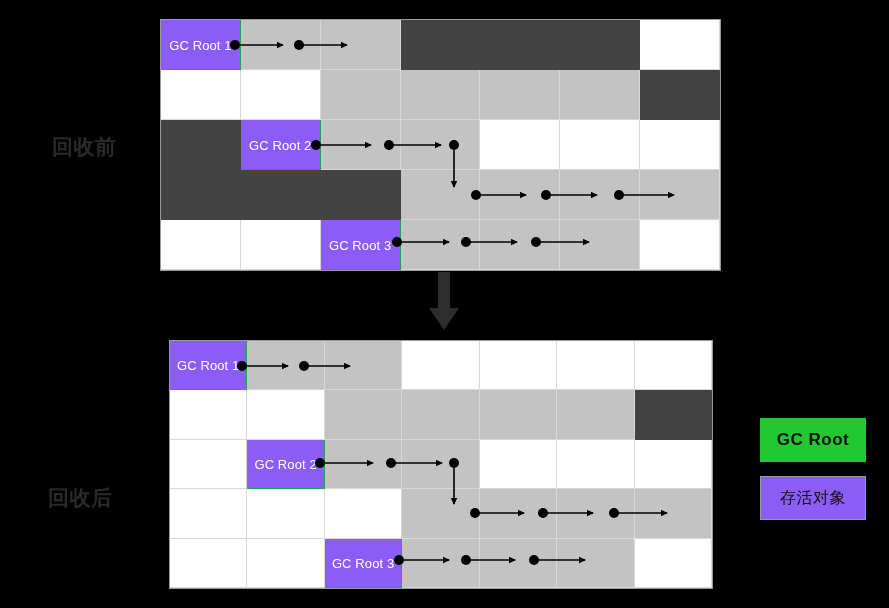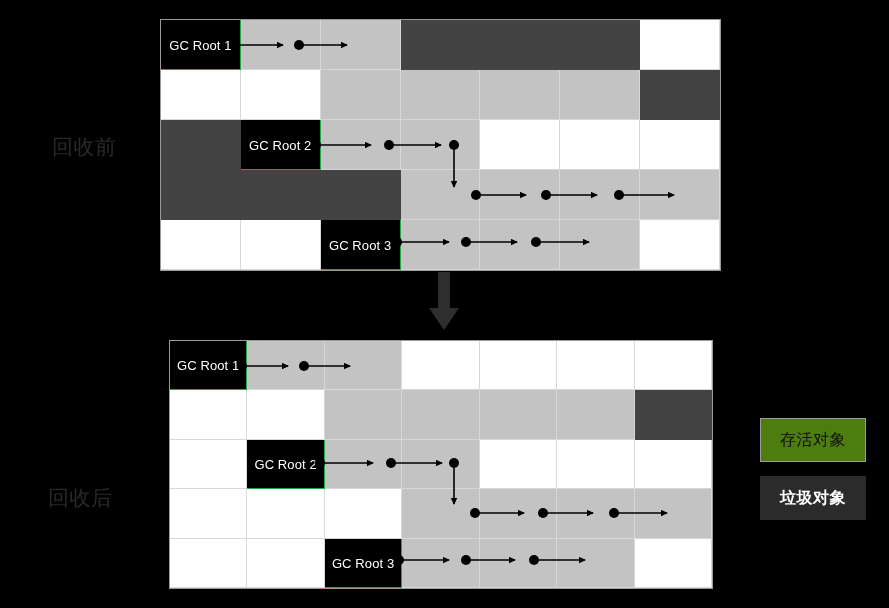--- a/index.html
+++ b/index.html
@@ -23,21 +23,21 @@
     width: 889px;
     height: 608px;
     background: #000000;
   }
 
   
   .phase-label {
     position: absolute;
     color: #2a2a2a;
     font-size: 21px;
-    font-weight: 400;
+    font-weight: 700;
     letter-spacing: 0.5px;
     white-space: nowrap;
     filter: blur(0.6px);
   }
   #label-before { left: 52px; top: 133px; }
   #label-after  { left: 48px; top: 484px; }
 
   
   .heap {
     position: absolute;
@@ -51,21 +51,21 @@
   #heap-after  { left: 170px; top: 341px; width: 542px; height: 247px; }
 
   .cell {
     position: relative;
     border-right: 1px solid #d8d8d8;
     border-bottom: 1px solid #d8d8d8;
   }
   .cell.c-white { background: #ffffff; }
   .cell.c-live  { background: #c3c3c3; }
   .cell.c-dead  { background: #434343; border-color: #434343; }
-  .cell.c-root  { background: #000000; border-color: #22a44b; }
+  .cell.c-root  { background: #8b5cf6; border-color: #22a44b; }
 
   .root-label {
     position: absolute;
     top: 50%;
     left: 50%;
     transform: translate(-50%, -50%);
     color: #ffffff;
     font-size: 13px;
     font-weight: 400;
     white-space: nowrap;
@@ -106,21 +106,21 @@
     justify-content: center;
     font-size: 17px;
     font-weight: 700;
     letter-spacing: 0.5px;
   }
   .legend-chip.lg-root {
     background: #22c832;
     color: #111111;
   }
   .legend-chip.lg-live {
-    background: #4d7c0f;
+    background: #8b5cf6;
     color: #111111;
     border: 1px solid #9a9a9a;
     font-size: 16px;
     font-weight: 400;
   }
   .legend-chip.lg-dead {
     background: #2b2b2b;
     color: #ffffff;
     font-size: 16px;
     font-weight: 700;
@@ -317,18 +317,18 @@
       <line x1="229" y1="219" x2="279" y2="219"></line>
       <line x1="296" y1="219" x2="345" y2="219"></line>
       <line x1="364" y1="219" x2="415" y2="219"></line>
     </g>
     <circle cx="229" cy="219" r="5" fill="#000"></circle>
     <circle cx="296" cy="219" r="5" fill="#000"></circle>
     <circle cx="364" cy="219" r="5" fill="#000"></circle>
   </svg>
 
   <div id="legend">
+    <div class="legend-chip lg-root">GC Root</div>
     <div class="legend-chip lg-live">存活对象</div>
-    <div class="legend-chip lg-dead">垃圾对象</div>
   </div>
 
 
 </div>
 
 </body></html>

